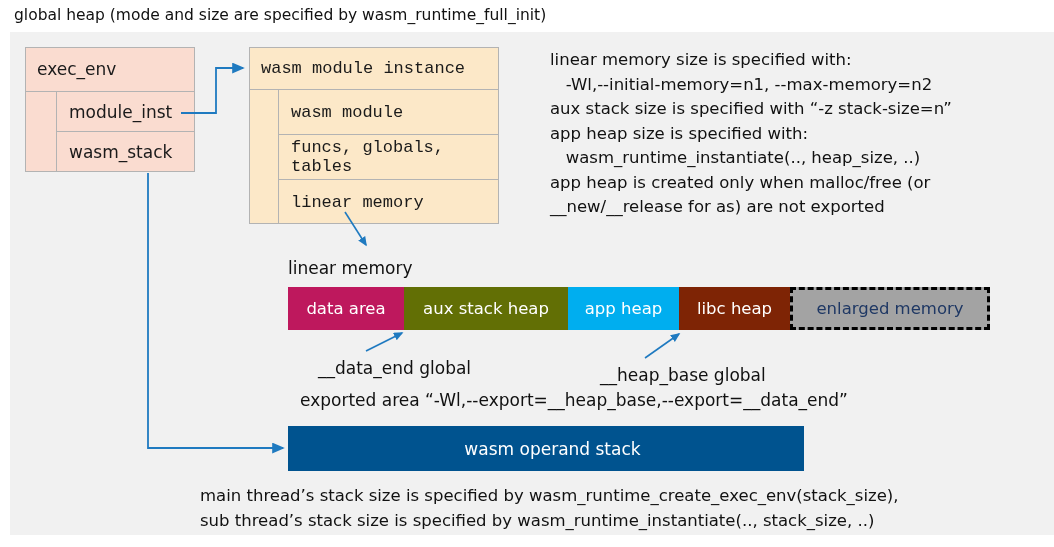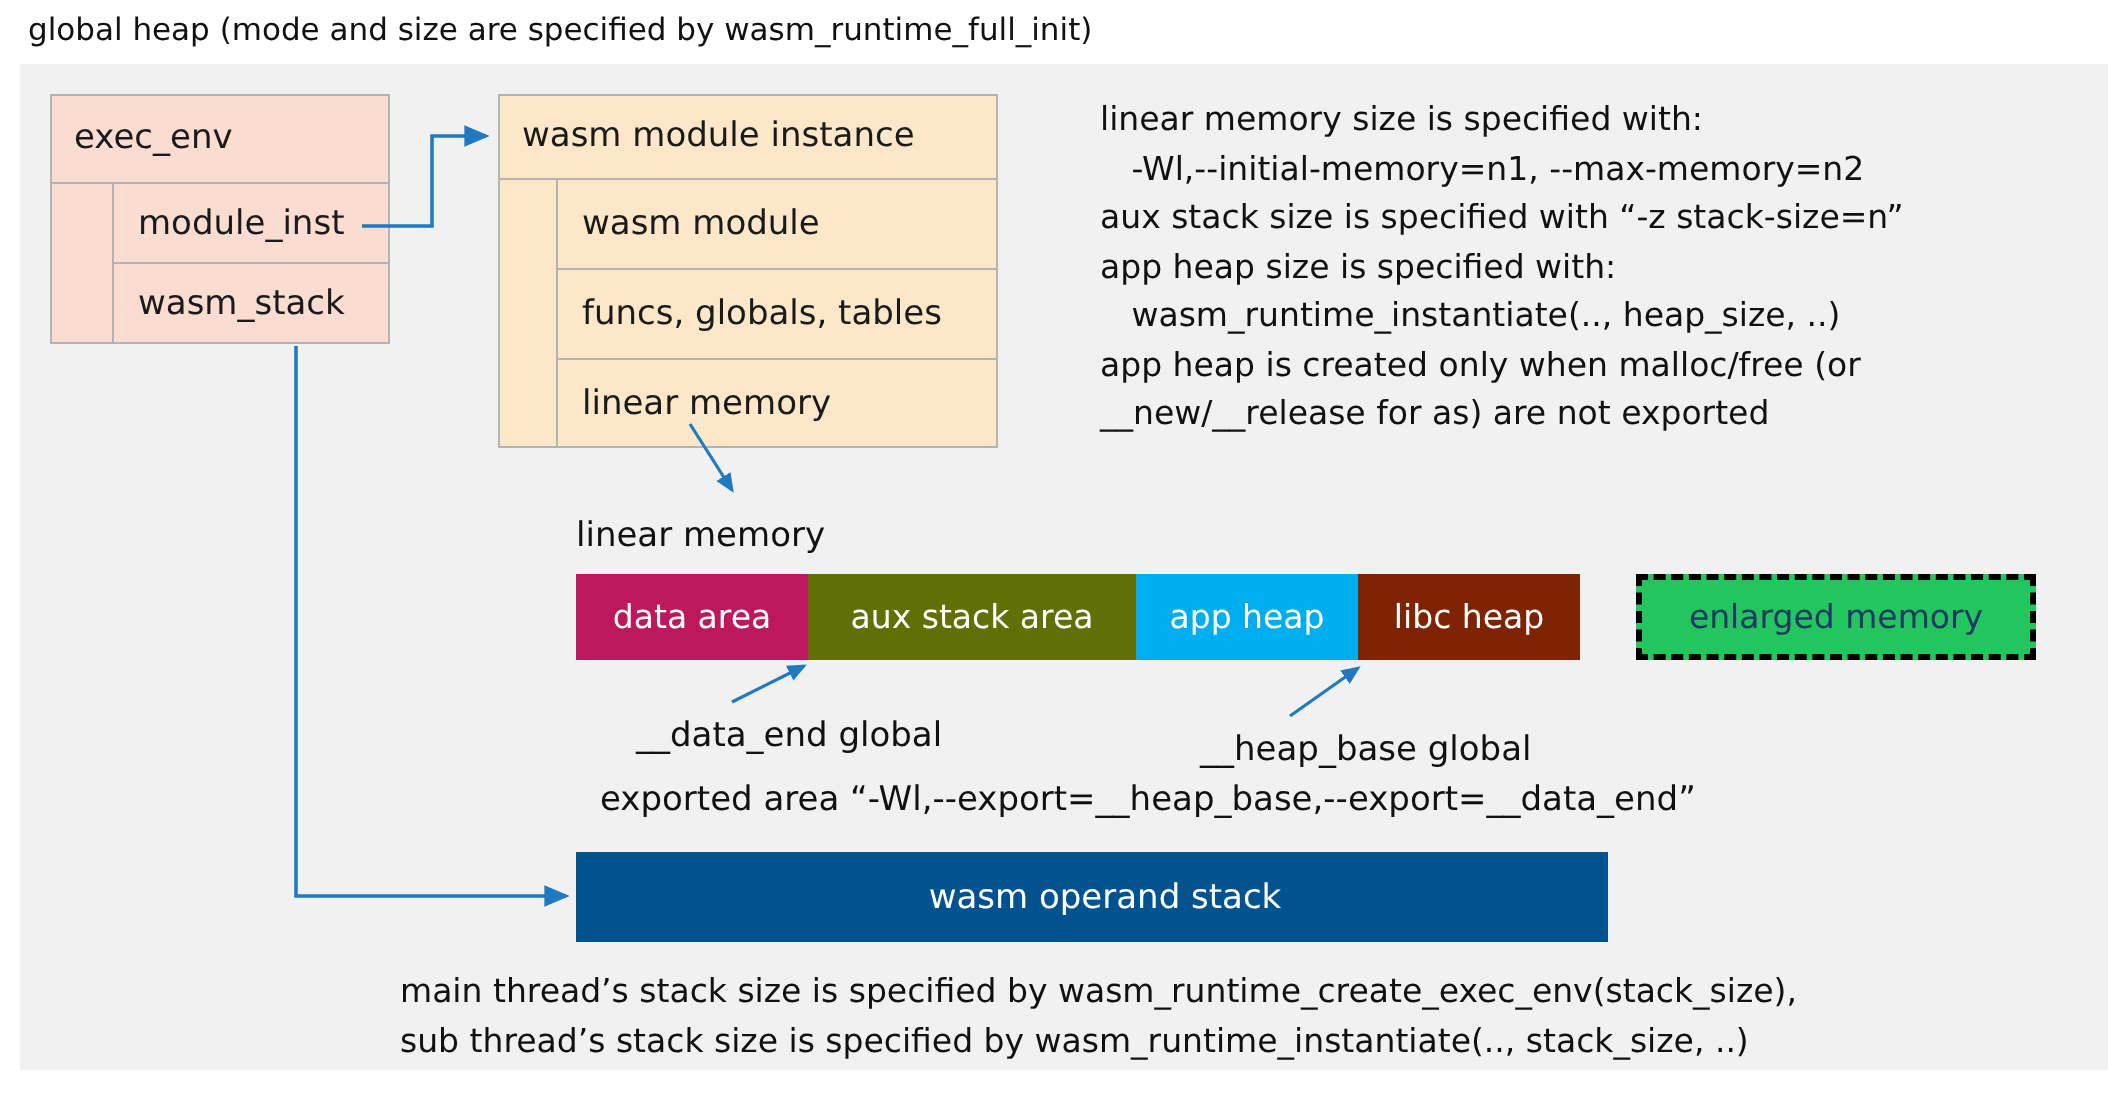--- a/index.html
+++ b/index.html
@@ -52,21 +52,21 @@
     font-size: 17px; color: #1a1a1a;
   }
   #wasm-stack-row {
     position: absolute; left: 31px; top: 85px; width: 120px; height: 40px;
     box-sizing: border-box; border-left: 1px solid #b3b3b3;
     display: flex; align-items: center; padding-left: 12px;
     font-size: 17px; color: #1a1a1a;
   }
 
   
-  #module-group { position: absolute; left: 249px; top: 47px; width: 250px; height: 177px; }
+  #module-group { position: absolute; left: 249px; top: 47px; width: 250px; height: 177px; font-family: Liberation Mono, monospace; }
   #module-outer {
     position: absolute; left: 0; top: 0; width: 250px; height: 177px;
     box-sizing: border-box; background: #fce8c8; border: 1px solid #b3b3b3;
   }
   #module-header {
     position: absolute; left: 0; top: 0; width: 250px; height: 43px;
     box-sizing: border-box; border-bottom: 1px solid #b3b3b3;
     display: flex; align-items: center; padding-left: 12px;
     font-size: 17px; color: #1a1a1a;
   }
@@ -109,24 +109,23 @@
   .mem-seg {
     box-sizing: border-box;
     display: flex;
     align-items: center;
     justify-content: center;
     color: #ffffff;
     font-size: 16.5px;
     white-space: nowrap;
   }
   .mem-seg.dashed {
-    background: #22c55e;
+    background: #a3a3a3;
     border: 3px dashed #000000;
     color: #1f3864;
-    margin-left: 28px;
   }
 
   
   #data-end-label {
     position: absolute; left: 318px; top: 358px;
     font-size: 17px; color: #111111; white-space: nowrap;
   }
   #heap-base-label {
     position: absolute; left: 600px; top: 365px;
     font-size: 17px; color: #111111; white-space: nowrap;
@@ -200,21 +199,21 @@
    wasm_runtime_instantiate(.., heap_size, ..)
 app heap is created only when malloc/free (or
 __new/__release for as) are not exported</div>
 
 <div id="linear-memory-caption">linear memory</div>
 <div id="memory-bar">
     <div class="mem-seg" style="width: 116px; background: #be185d; color: rgb(255, 255, 255);">
       <span>data area</span>
     </div>
     <div class="mem-seg" style="width: 164px; background: rgb(98, 111, 5); color: rgb(255, 255, 255);">
-      <span>aux stack area</span>
+      <span>aux stack heap</span>
     </div>
     <div class="mem-seg" style="width: 111px; background: rgb(0, 174, 239); color: rgb(255, 255, 255);">
       <span>app heap</span>
     </div>
     <div class="mem-seg" style="width: 111px; background: rgb(126, 36, 5); color: rgb(255, 255, 255);">
       <span>libc heap</span>
     </div>
     <div class="mem-seg dashed" style="width: 200px; color: rgb(31, 56, 100);">
       <span>enlarged memory</span>
     </div>

